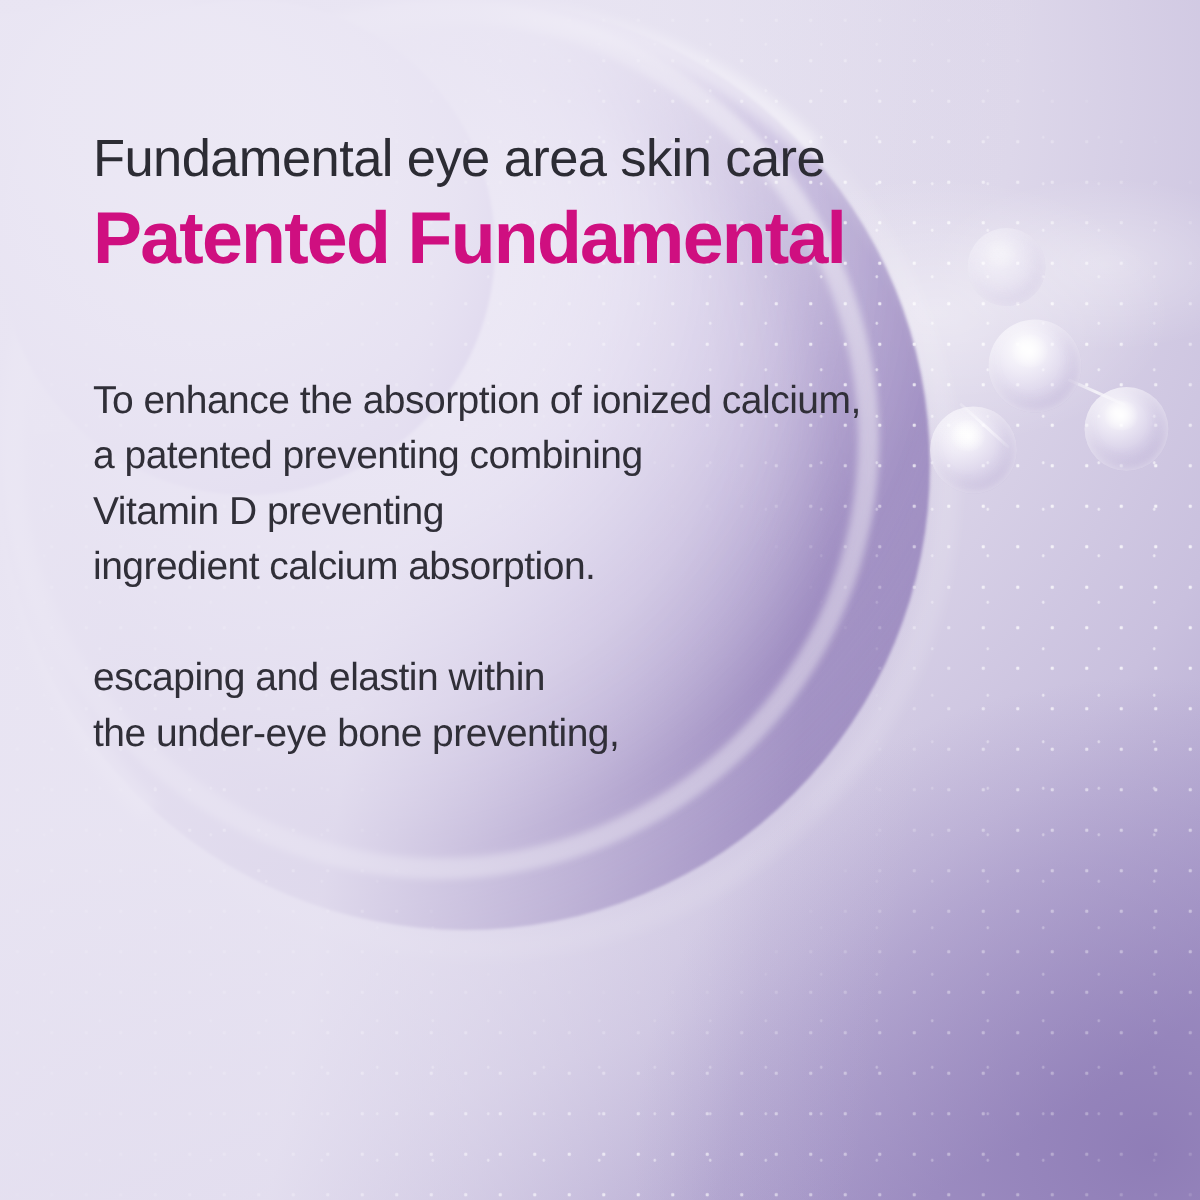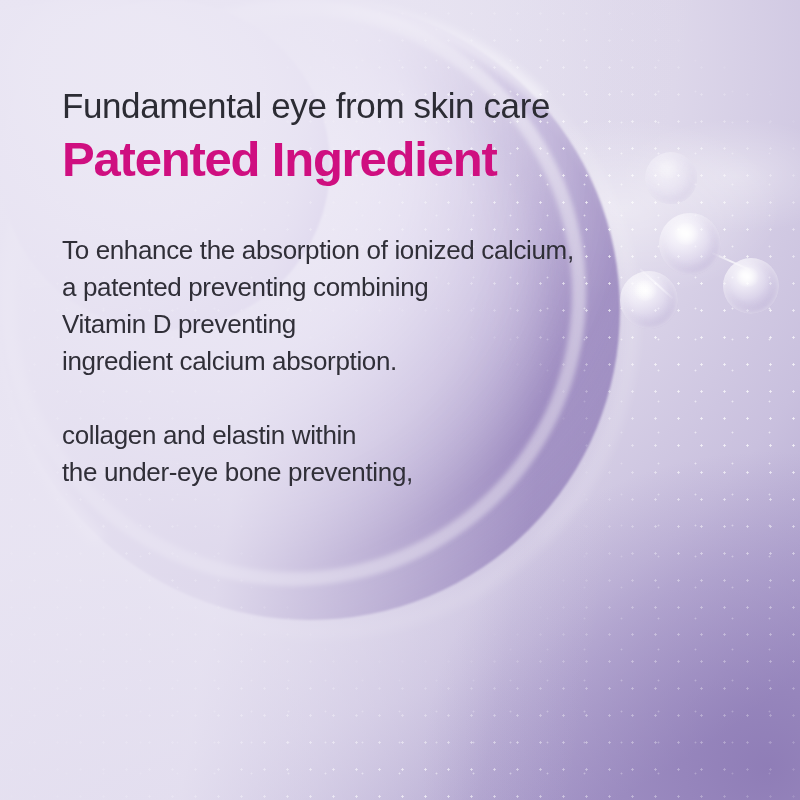--- a/index.html
+++ b/index.html
@@ -218,21 +218,21 @@
 
   .body-para {
     margin: 0;
     font-size: 26px;
     line-height: 37px;
     font-weight: 400;
     color: #302f38;
     letter-spacing: -0.35px;
   }
   .body-para p { margin: 0; white-space: nowrap; }
-  #para-1 { margin-top: 44px; }
+  #para-1 { margin-top: 60px; }
   #para-2 { margin-top: 37px; }
 </style>
 </head>
 <body>
 
 <div id="poster">
 
   <div class="bg-layer" id="bg-base"></div>
   <div class="bg-layer" id="bg-wisps"></div>
 
@@ -250,31 +250,31 @@
   <div class="bond" id="bond-ac"></div>
   <div class="bubble" id="bubble-d"></div>
   <div class="bubble" id="bubble-a"></div>
   <div class="bubble" id="bubble-b"></div>
   <div class="bubble" id="bubble-c"></div>
 
   <div class="bg-layer" id="bg-text-veil"></div>
 
   <div id="content">
 
-    <h2 id="eyebrow">Fundamental eye from skin care</h2>
-
-    <h1 class="headline-line" id="headline-1">Patented Ingredient</h1>
+    <h2 id="eyebrow">Fundamental eye area skin care</h2>
+
+    <h1 class="headline-line" id="headline-1">Patented Fundamental</h1>
 
 
     <div class="body-para" id="para-1">
       <p>To enhance the absorption of ionized calcium,</p>
       <p>a patented preventing combining</p>
       <p>Vitamin D preventing</p>
       <p>ingredient calcium absorption.</p>
     </div>
 
     <div class="body-para" id="para-2">
-      <p>collagen and elastin within</p>
+      <p>escaping and elastin within</p>
       <p>the under-eye bone preventing,</p>
     </div>
 
   </div>
 </div>
 
 </body></html>

